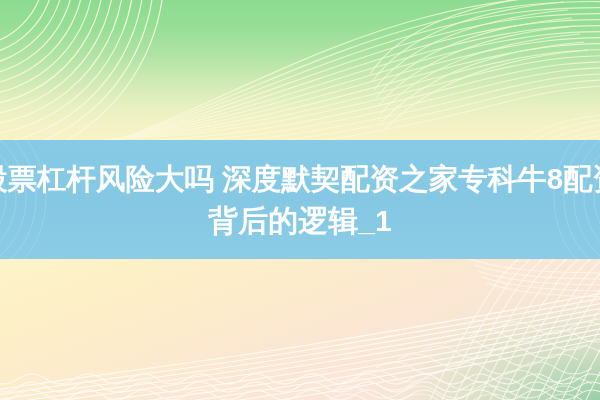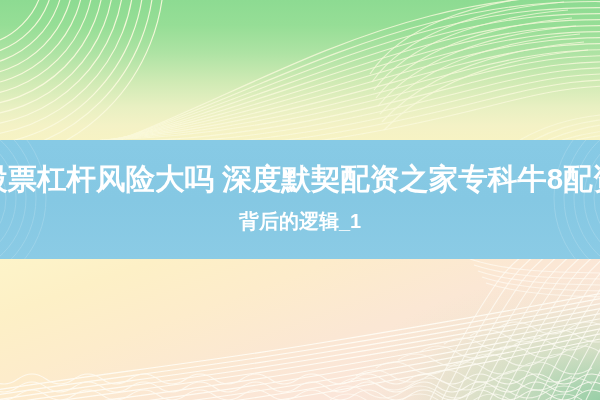--- a/index.html
+++ b/index.html
@@ -100,21 +100,21 @@
     color: #ffffff;
     font-size: 30px;
     line-height: 42px;
     font-weight: bold;
     letter-spacing: 0px;
     white-space: nowrap;
     text-align: center;
     font-family: "Liberation Sans", "DejaVu Sans", sans-serif;
   }
   .title-line.l1 { font-size: 29.5px; }
-  .title-line.l2 { font-size: 20px; }
+  .title-line.l2 { font-size: 30px; }
 </style>
 </head>
 <body>
 
 <div class="banner">
 
   <div class="panel-top">
     <svg class="lines" viewBox="0 0 600 140" preserveAspectRatio="none">
       <defs>
         <clipPath id="clipTop">

